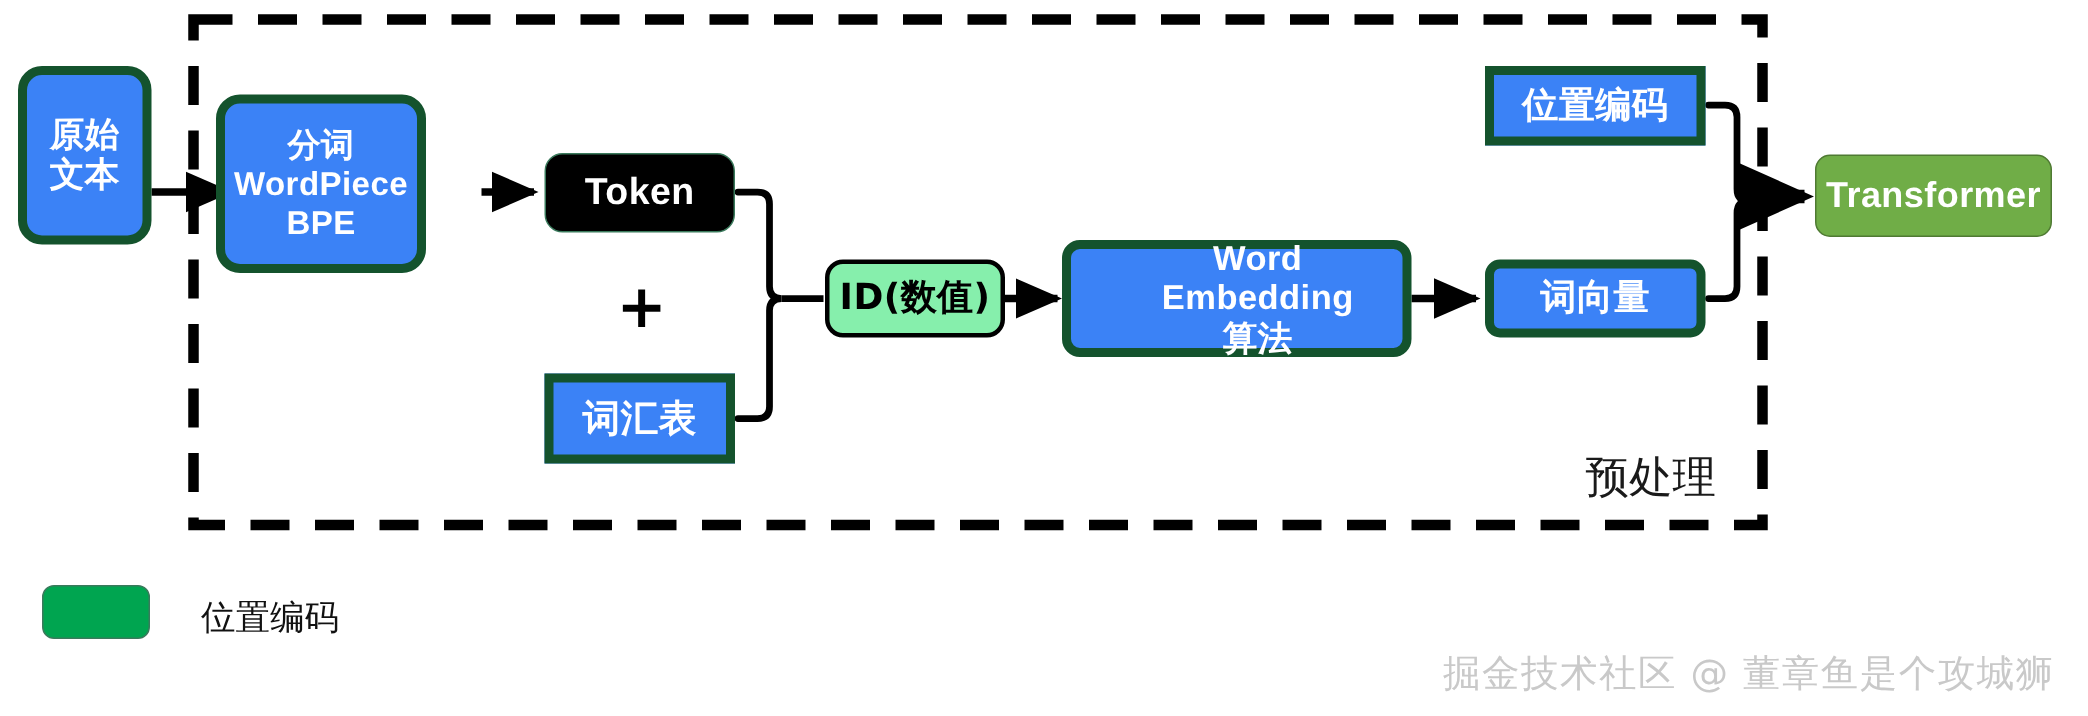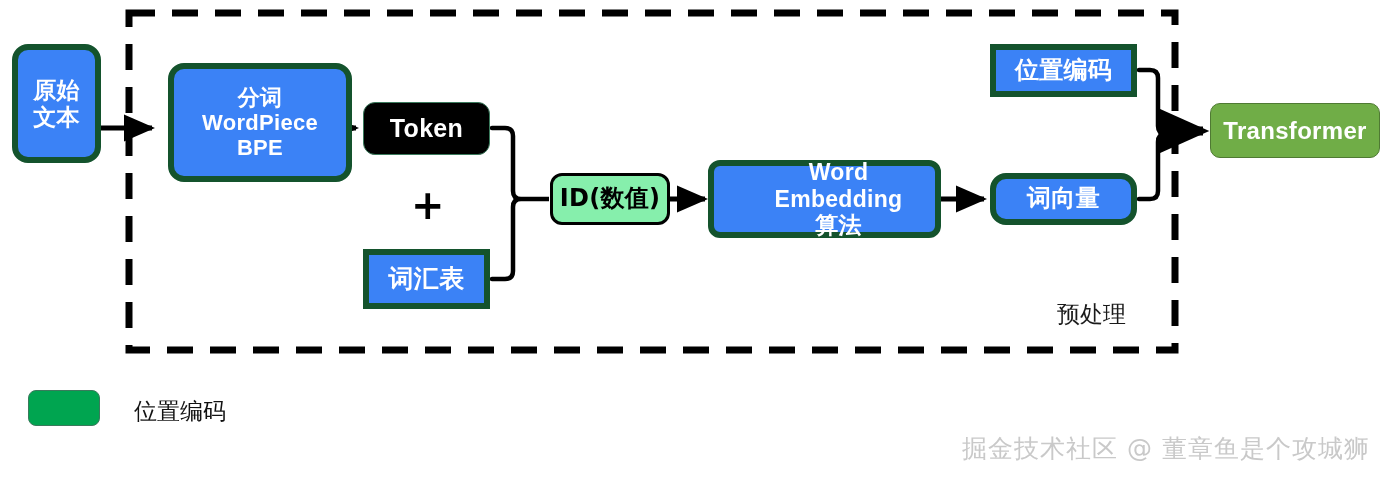--- a/index.html
+++ b/index.html
@@ -62,21 +62,21 @@
     position: absolute;
     color: #000000;
     font-weight: bold;
     font-size: 40px;
     line-height: 1;
     font-family: "Liberation Sans", "DejaVu Sans", sans-serif;
   }
   .caption {
     position: absolute;
     color: #1a1a1a;
-    font-size: 23px;
+    font-size: 29px;
     font-weight: normal;
     white-space: nowrap;
     text-align: center;
   }
   .legend-swatch {
     position: absolute;
     width: 70px;
     height: 34px;
     background: #00a550;
     border: 1px solid #3a7a5c;
@@ -130,21 +130,21 @@
     <line x1="1166" y1="131" x2="1203" y2="131" stroke="#000000" stroke-width="9" marker-end="url(#arrowhead-big)"></line>
   </svg>
 
   <div class="node blue round-lg cjk" style="left:12px; top:44px; width:89px; height:119px; font-size:23px;">
     <span>
       <span>原始</span><br>
       <span>文本</span>
     </span>
   </div>
 
-  <div class="node blue round-lg" style="left:168px; top:63px; width:184px; height:119px; font-size:22px;text-align:center;">
+  <div class="node blue round-lg" style="left:144px; top:63px; width:140px; height:119px; font-size:22px;text-align:center;">
     <span>
       <span class="cjk">分词</span><br>
       <span>WordPiece</span><br>
       <span>BPE</span>
     </span>
   </div>
 
   <div class="node green round-md" style="left:363px; top:102px; width:127px; height:53px; font-size:25px;">
     <span>Token</span>
   </div>
@@ -165,25 +165,25 @@
     <span>
       <span>Word Embedding</span><br>
       <span class="cjk">算法</span>
     </span>
   </div>
 
   <div class="node blue square cjk" style="left:990px; top:44px; width:147px; height:53px; font-size:24px;">
     <span>位置编码</span>
   </div>
 
-  <div class="node blue round-sm cjk" style="left:990px; top:173px; width:147px; height:52px; font-size:24px;border-radius:16px;">
+  <div class="node blue round-sm cjk" style="left:990px; top:173px; width:147px; height:52px; font-size:24px;">
     <span>词向量</span>
   </div>
 
-  <div class="node olive round-sm" style="left:1210px; top:103px; width:170px; height:55px; font-size:24px;">
+  <div class="node olive round-sm" style="left:1210px; top:103px; width:158px; height:55px; font-size:24px;">
     <span>Transformer</span>
   </div>
 
   <div class="caption cjk" style="left:1057px; top:299px;">
     <span>预处理</span>
   </div>
 
   <div class="legend-swatch" style="left:28px; top:390px;"></div>
   <div class="legend-label cjk" style="left:134px; top:396px;">
     <span>位置编码</span>

